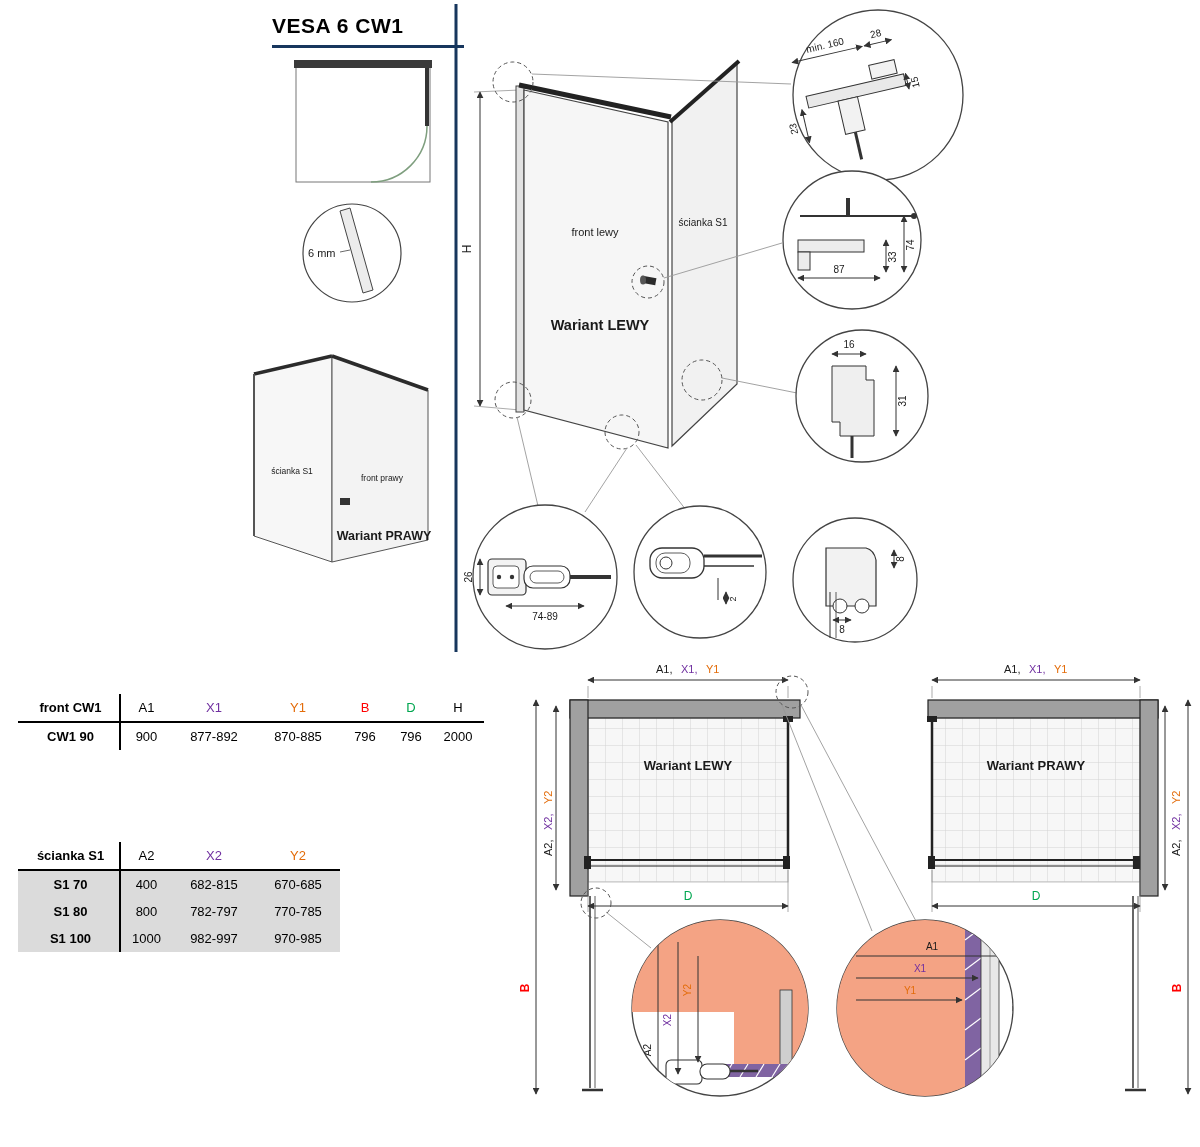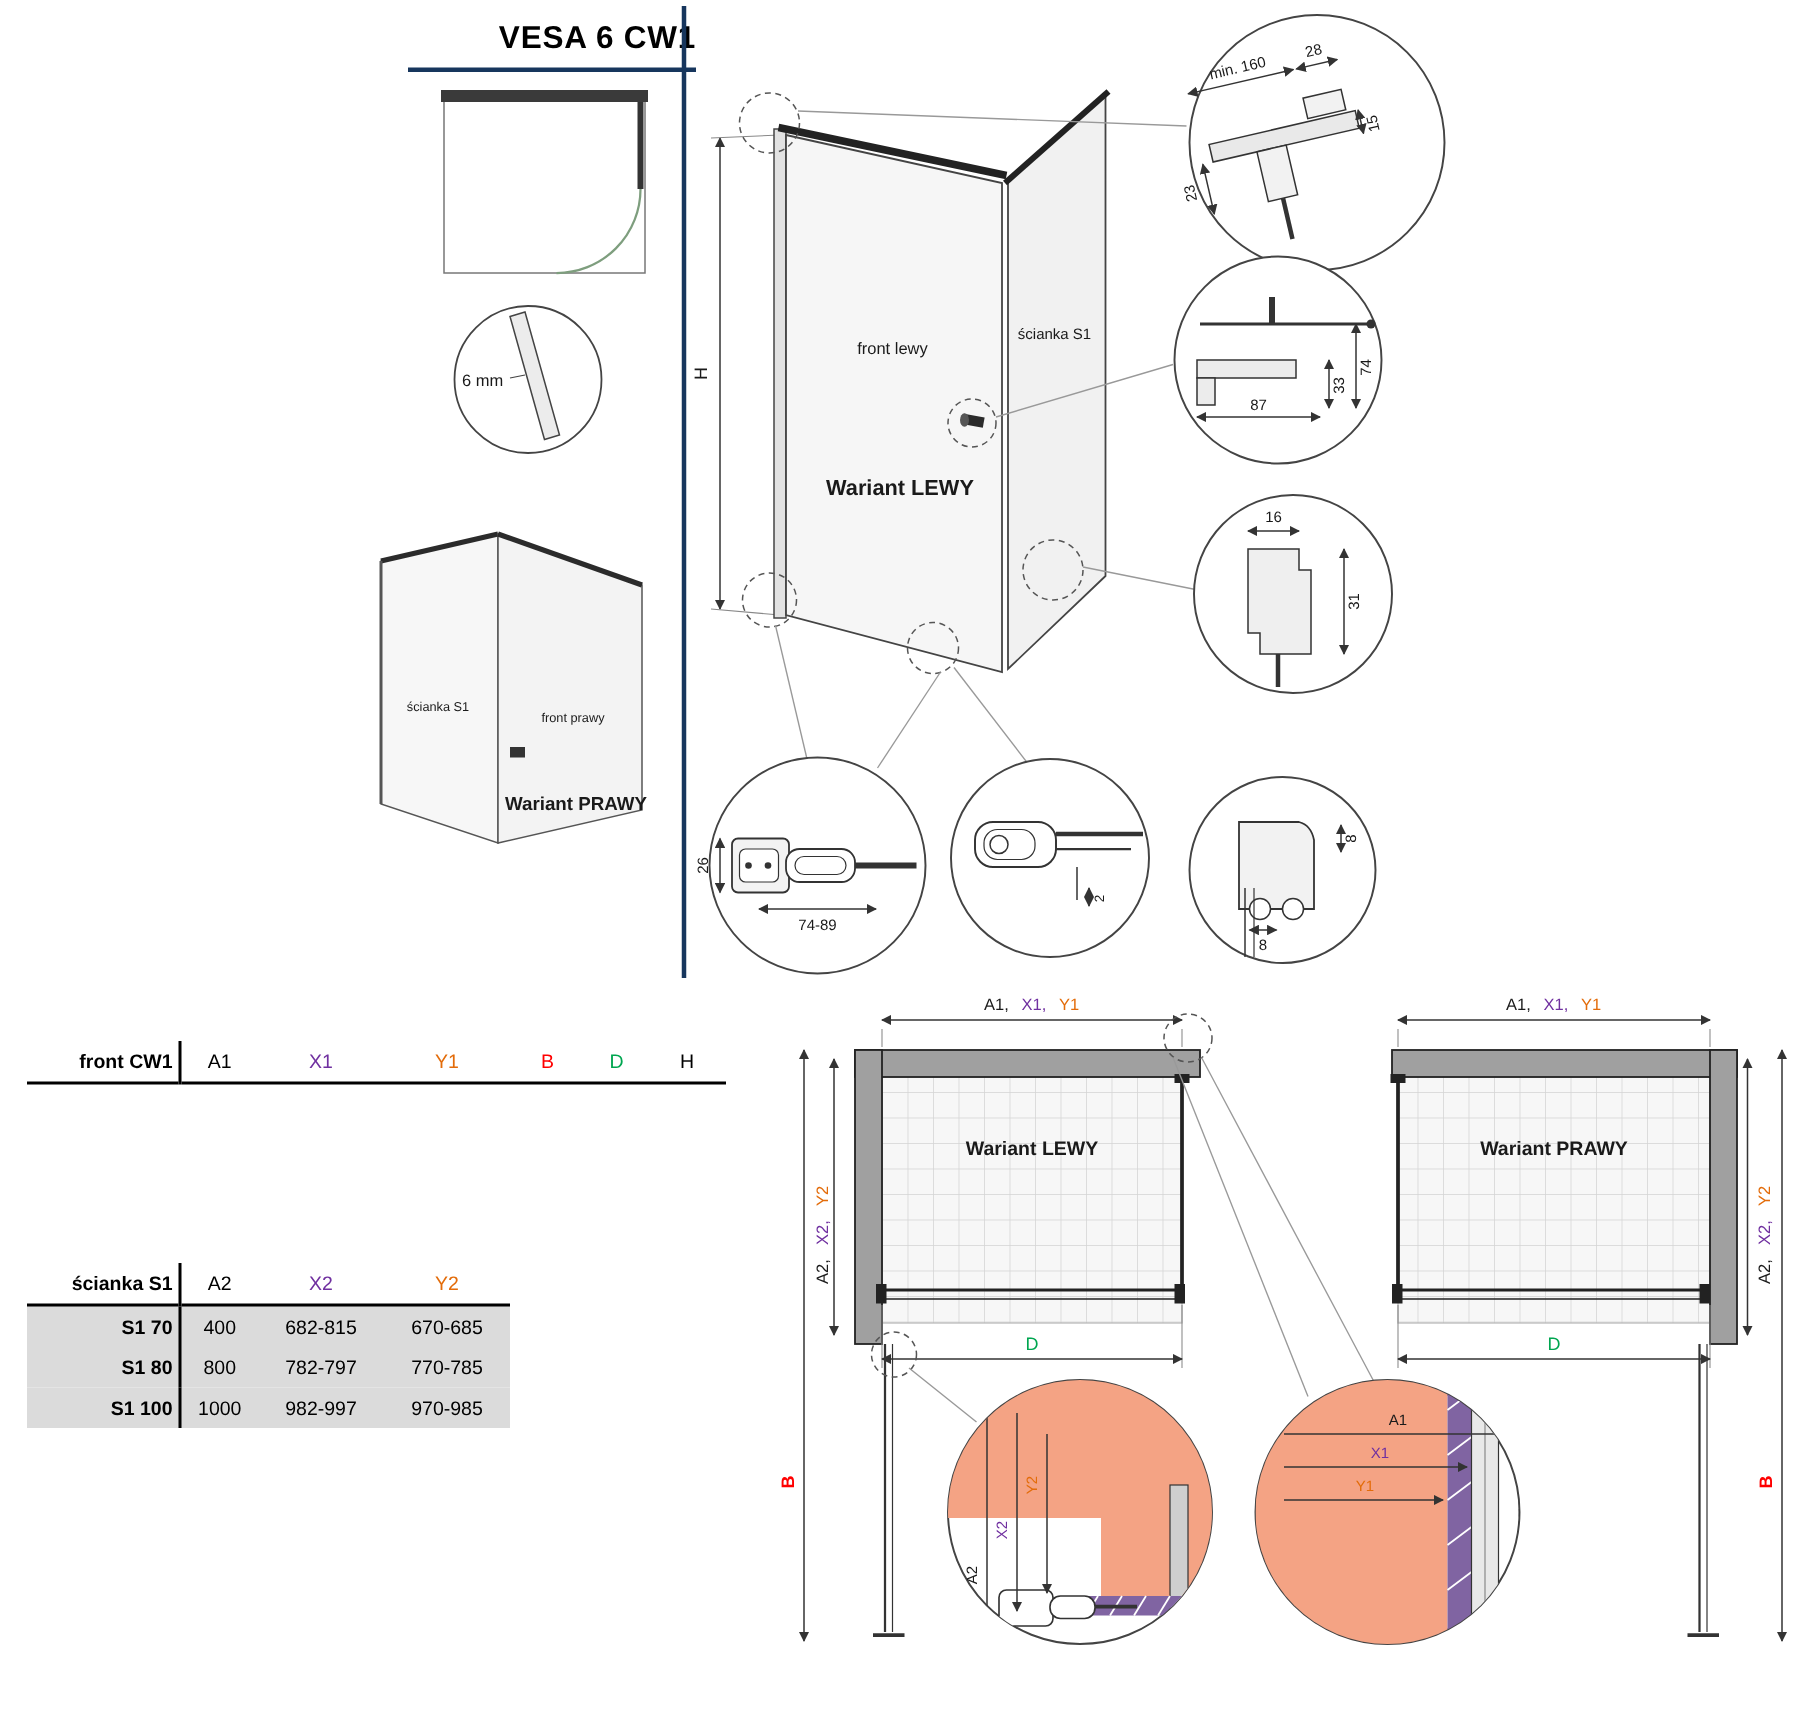--- a/index.html
+++ b/index.html
@@ -1,33 +1,33 @@
 <!DOCTYPE html>
 <html><head>
 <meta charset="utf-8">
 <style>
   html,body{margin:0;padding:0;background:#fff;}
   .page{position:relative;width:1200px;height:1147px;background:#fff;overflow:hidden;
         font-family:"Liberation Sans",sans-serif;color:#000;}
-  #title{position:absolute;left:272px;top:14px;width:192px;text-align:right;
+  #title{position:absolute;left:272px;top:14px;width:192px;text-align:left;
          font-size:21px;font-weight:bold;letter-spacing:.5px;
          border-bottom:3px solid #17365D;padding-bottom:7px;}
   svg{position:absolute;}
   #top-svg{left:0;top:0;}
   #plan-svg{left:520px;top:660px;}
   svg text{font-family:"Liberation Sans",sans-serif;fill:#1a1a1a;}
   .tx-x{fill:#7030A0}.tx-y{fill:#E36C0A}.tx-b{fill:#FF0000}.tx-d{fill:#00A650}
   .dim{stroke:#333;stroke-width:1;fill:none;}
   .dim2{stroke:#333;stroke-width:1;fill:none;}
   .lead{stroke:#999;stroke-width:0.9;}
   .dash{stroke:#555;stroke-width:1;fill:none;stroke-dasharray:4 3;}
   .tbl{position:absolute;}
   .tbl table{border-collapse:collapse;font-size:13px;}
   .tbl th,.tbl td{height:27px;padding:0 4px;text-align:center;font-weight:normal;white-space:nowrap;}
-  .tbl th.name,.tbl td.name{text-align:right;padding-left:8px;font-weight:bold;border-right:2px solid #000;}
+  .tbl th.name,.tbl td.name{text-align:center;padding-left:8px;font-weight:bold;border-right:2px solid #000;}
   .tbl thead tr{border-bottom:2px solid #000;}
   .tbl tbody tr.g{background:#DBDBDB;}
   .c-x{color:#7030A0}.c-y{color:#E36C0A}.c-b{color:#FF0000}.c-d{color:#00A650}
 </style>
 </head>
 <body>
 
 <div class="page">
 
   <div id="title">VESA 6 CW1</div>
@@ -197,20 +197,29 @@
           <th class="name">front CW1</th>
           <th>A1</th>
           <th class="c-x">X1</th>
           <th class="c-y">Y1</th>
           <th class="c-b">B</th>
           <th class="c-d">D</th>
           <th>H</th>
         </tr>
       </thead>
       <tbody>
+        <tr>
+          <td class="name">CW1 90</td>
+          <td>900</td>
+          <td>877-892</td>
+          <td>870-885</td>
+          <td>796</td>
+          <td>796</td>
+          <td>2000</td>
+        </tr>
       </tbody>
     </table>
   </div>
 
   <div class="tbl" id="table-wall" style="left:18px; top:842px;">
     <table>
       <colgroup>
           <col style="width:102px">
           <col style="width:52px">
           <col style="width:84px">

